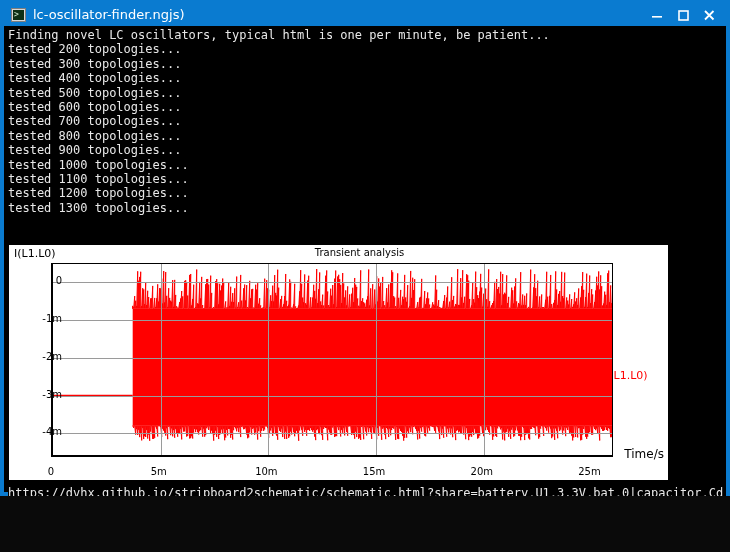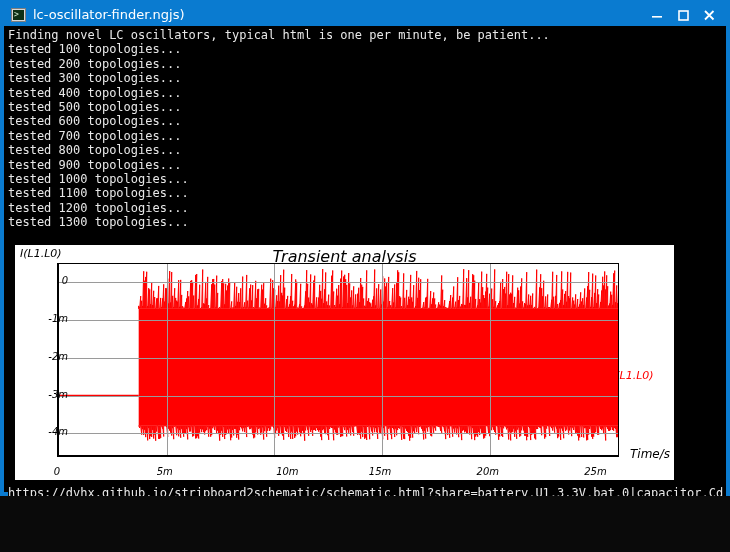--- a/index.html
+++ b/index.html
@@ -68,31 +68,30 @@
     line-height:14.4px;
     white-space:pre;
     font-family:"DejaVu Sans Mono","Liberation Mono",monospace;
     letter-spacing:0px;
   }
   #console-top{position:absolute;left:0;top:2px;width:718px;}
   #console-bottom{position:absolute;left:0;top:460px;width:722px;}
   .cursor-line{display:flex;align-items:center;}
   
   .plotwin{
-    position:absolute;left:6px;top:218px;width:661px;height:237px;
+    position:absolute;left:0;top:218px;width:661px;height:237px;
     background:#ffffff;
     border:1px solid #000000;
     box-sizing:border-box;
-    font-style:italic;
   }
   .plot-title{
     position:absolute;left:0;top:2px;width:100%;
     text-align:center;
     font-family:"DejaVu Sans","Liberation Sans",sans-serif;
-    font-size:16px;color:#000;
+    font-size:10px;color:#000;padding-left:21px;
   }
   .plot-ylabel{
     position:absolute;left:5px;top:2px;
     font-family:"DejaVu Sans","Liberation Sans",sans-serif;
     font-size:11px;color:#000;
   }
   .plot-xunit{
     position:absolute;right:4px;bottom:19px;
     font-family:"DejaVu Sans","Liberation Sans",sans-serif;
     font-size:12px;color:#000;
@@ -152,21 +151,20 @@
         <svg width="14" height="14" viewBox="0 0 14 14">
             <path d="M3 3 L11.5 11.5 M11.5 3 L3 11.5" stroke="#ffffff" stroke-width="1.8" fill="none"></path>
           </svg>
       </span>
     </span>
   </div>
 
   <div class="console">
     <div id="console-top">
         <div class="conline">Finding novel LC oscillators, typical html is one per minute, be patient...</div>
-        <div class="conline">tested 100 topologies...</div>
         <div class="conline">tested 200 topologies...</div>
         <div class="conline">tested 300 topologies...</div>
         <div class="conline">tested 400 topologies...</div>
         <div class="conline">tested 500 topologies...</div>
         <div class="conline">tested 600 topologies...</div>
         <div class="conline">tested 700 topologies...</div>
         <div class="conline">tested 800 topologies...</div>
         <div class="conline">tested 900 topologies...</div>
         <div class="conline">tested 1000 topologies...</div>
         <div class="conline">tested 1100 topologies...</div>
@@ -199,21 +197,21 @@
       <div id="ytick-holder">
           <div class="ytick" style="top: 36.1417px;">0</div>
           <div class="ytick" style="top: 73.937px;">-1m</div>
           <div class="ytick" style="top: 111.732px;">-2m</div>
           <div class="ytick" style="top: 149.528px;">-3m</div>
           <div class="ytick" style="top: 187.323px;">-4m</div>
         </div>
       <div id="xtick-holder">
           <div class="xtick" style="left: 42px;">0</div>
           <div class="xtick" style="left: 149.692px;">5m</div>
-          <div class="xtick" style="left: 257.385px; margin-left: 15px;">10m</div>
+          <div class="xtick" style="left: 257.385px;">10m</div>
           <div class="xtick" style="left: 365.077px;">15m</div>
           <div class="xtick" style="left: 472.769px;">20m</div>
           <div class="xtick" style="left: 580.462px;">25m</div>
         </div>
     </div>
 
     <div id="console-bottom">
         <div class="conline">https://dvhx.github.io/stripboard2schematic/schematic.html?share=battery,U1,3.3V,bat,0|capacitor,Cd,10u,bat,0|inductor,</div>
         <div class="conline">L1,910u,net2,net1|transistor_npn,T1,2N3904,net2,net1,0|resistor,R1,18,net3,bat|resistor,R2,82,net3,net2|resistor,R3,680</div>
         <div class="conline">,net1,bat|resistor,R4,39k,bat,0|capacitor,C1,47n,0,net1|capacitor,C2,270n,net3,bat|capacitor,C3,100n,bat,net2</div>

